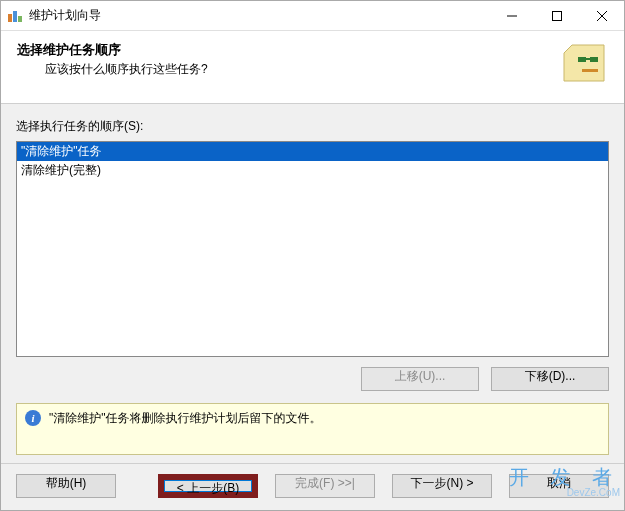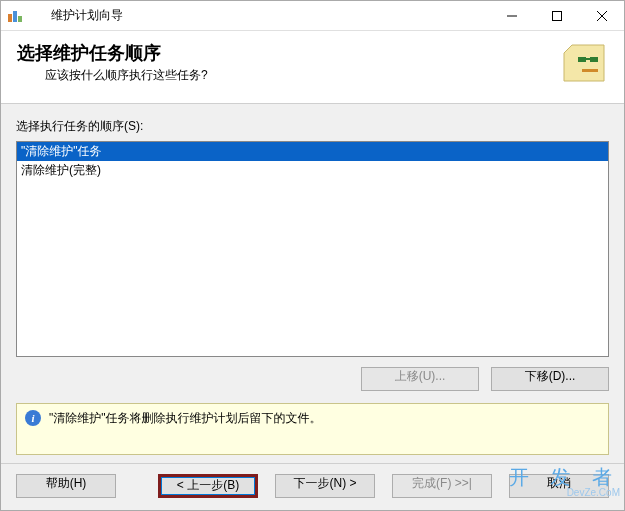--- a/index.html
+++ b/index.html
@@ -13,35 +13,35 @@
   }
   .titlebar {
     height: 30px; background: #fff;
     display: flex; align-items: center;
     border-bottom: 1px solid #e0e0e0;
   }
   .titlebar .app-icon {
     width: 16px; height: 16px; margin: 0 6px;
     display: flex; align-items: center; justify-content: center;
   }
-  .titlebar .title { font-size: 12px; color: #000; flex: 1; margin-left: 22px; }
+  .titlebar .title { font-size: 12px; color: #000; flex: 1; }
   .win-controls { display: flex; }
   .win-btn {
     width: 45px; height: 30px; display: flex;
     align-items: center; justify-content: center;
     font-size: 10px; color: #000;
   }
 
   .header {
     background: #fff; padding: 10px 16px 14px 16px;
     display: flex; align-items: flex-start;
     border-bottom: 1px solid #cfcfcf;
   }
   .header-text { flex: 1; }
-  .header-title { font-size: 18px; font-weight: bold; margin-bottom: 2px; }
+  .header-title { font-size: 13px; font-weight: bold; margin-bottom: 2px; }
   .header-sub { font-size: 12px; padding-left: 28px; color: #000; }
   .header-icon {
     width: 48px; height: 48px;
     display: flex; align-items: center; justify-content: center;
   }
 
   .body {
     flex: 1; padding: 14px 15px 8px 15px;
     display: flex; flex-direction: column;
   }
@@ -82,21 +82,21 @@
   }
 
   .footer {
     padding: 10px 15px 12px 15px;
     border-top: 1px solid #cfcfcf;
     display: flex; align-items: center; gap: 17px;
     position: relative;
   }
   .footer .spacer { flex: 1; }
   .footer .btn { min-width: 100px; }
-  .btn.default { border: 3px solid #7f1d1d; box-shadow: inset 0 0 0 1px #0078d7; }
+  .btn.default { border: 6px solid #7f1d1d; box-shadow: inset 0 0 0 1px #0078d7; }
 
   .watermark {
     position: absolute; right: 4px; bottom: 12px;
     font-size: 20px; color: #5aa9e6; letter-spacing: 8px;
     pointer-events: none; font-weight: 500;
   }
   .watermark .sub {
     font-size: 10px; letter-spacing: 0; color: #9ec8ec;
     display: block; text-align: right; margin-top: -4px;
   }
@@ -174,25 +174,25 @@
   </div>
 
   <div class="footer">
     <button class="btn">
       <span>帮助(H)</span>
     </button>
     <div class="spacer"></div>
     <button class="btn default">
       <span>&lt; 上一步(B)</span>
     </button>
+    <button class="btn disabled" disabled="">
+      <span>完成(F) &gt;&gt;|</span>
+    </button>
     <button class="btn">
       <span>下一步(N) &gt;</span>
-    </button>
-    <button class="btn disabled" disabled="">
-      <span>完成(F) &gt;&gt;|</span>
     </button>
     <button class="btn">
       <span>取消</span>
     </button>
   </div>
 
   <div class="watermark">
     <span>开 发 者</span>
     <span class="sub">DevZe.CoM</span>
   </div>

